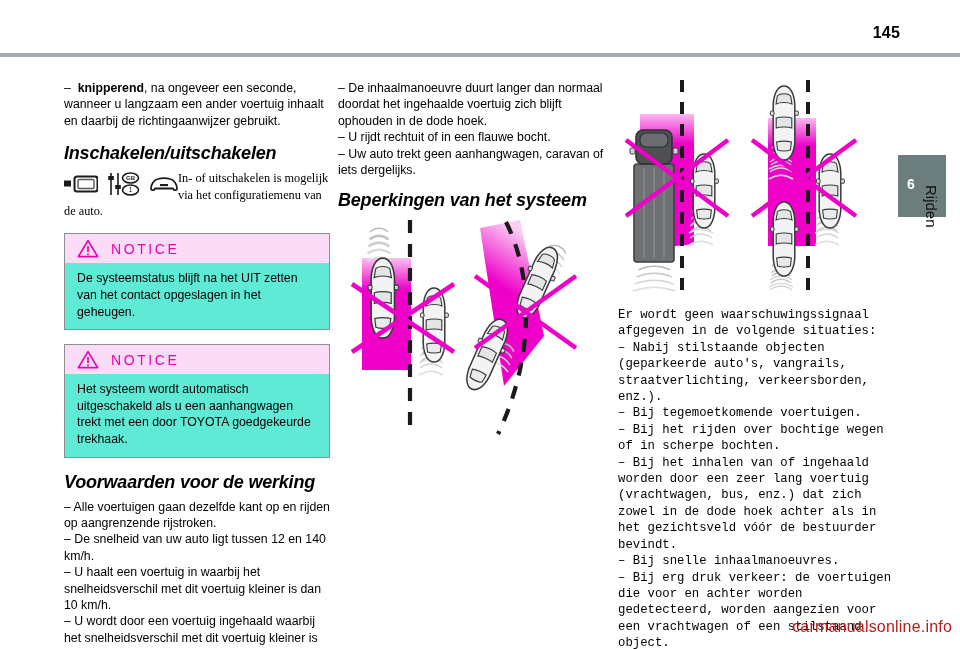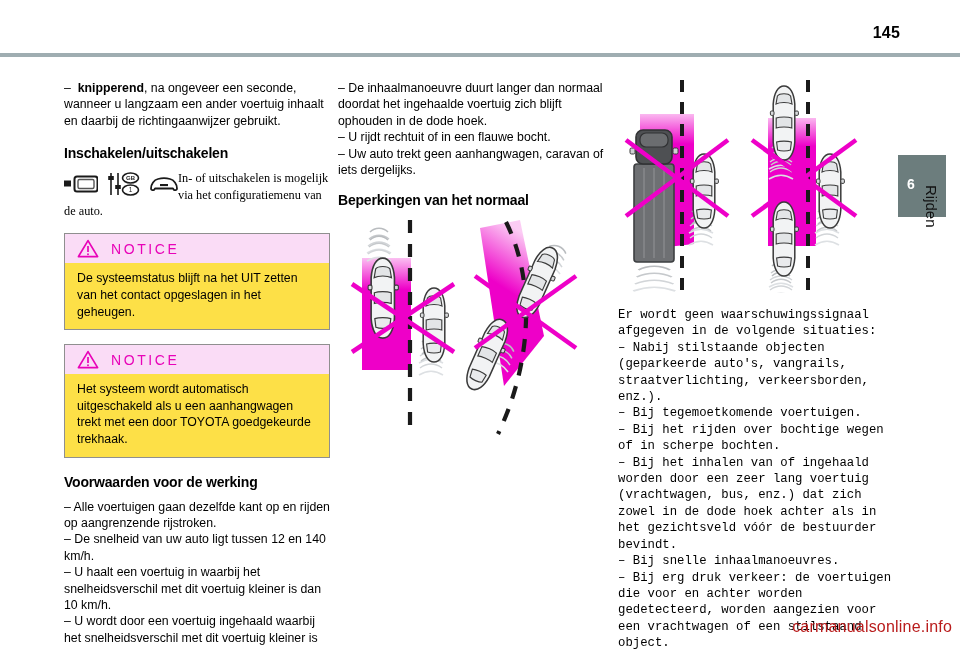--- a/index.html
+++ b/index.html
@@ -84,25 +84,26 @@
   }
   .col-1 { left: 64px; }
   .col-2 { left: 338px; }
   .col-3 { left: 618px; width: 284px; font-family: Liberation Mono, monospace; }
 
   p.txt { margin: 0; }
   p.txt + p.txt { margin-top: 0; }
   .bold { font-weight: bold; }
 
   h2.heading {
-    font-size: 14px;
+    font-size: 18px;
     font-weight: bold;
     margin: 14px 0 6px 0;
     line-height: 21px;
     letter-spacing: -0.2px;
+    font-style: italic;
   }
   h2.heading.tight { margin-top: 12px; }
 
   
   .icon-row {
     display: flex;
     align-items: flex-start;
     gap: 0;
     margin-top: 2px;
   }
@@ -121,21 +122,21 @@
     font-family: Liberation Serif, serif;
   }
   .after-icons { margin-top: 1px; font-family: Liberation Serif, serif; }
 
   svg.ic { display: block; }
 
   
   .notice {
     border: 1px solid #8f8f8f;
     margin-top: 14px;
-    background: #fde047;
+    background: #5eead4;
   }
   .notice-head {
     background: #fadcf6;
     padding: 5px 10px 5px 12px;
     display: flex;
     align-items: center;
     gap: 12px;
   }
   .notice-title {
     color: #e803b8;
@@ -258,21 +259,21 @@
     <p class="txt">–  De snelheid van uw auto ligt tussen 12 en 140 km/h.</p>
     <p class="txt">–  U haalt een voertuig in waarbij het snelheidsverschil met dit voertuig kleiner is dan 10 km/h.</p>
     <p class="txt">–  U wordt door een voertuig ingehaald waarbij het snelheidsverschil met dit voertuig kleiner is dan 25 km/h.</p>
 
   </div>
 
   <div class="col col-2">
     <p class="txt">–  De inhaalmanoeuvre duurt langer dan normaal doordat het ingehaalde voertuig zich blijft ophouden in de dode hoek.</p>
     <p class="txt">–  U rijdt rechtuit of in een flauwe bocht.</p>
     <p class="txt">–  Uw auto trekt geen aanhangwagen, caravan of iets dergelijks.</p>
-    <h2 class="heading tight">Beperkingen van het normaal</h2>
+    <h2 class="heading tight">Beperkingen van het systeem</h2>
   </div>
 
   <div class="illus illus-mid">
     <svg width="272" height="245" viewBox="0 0 272 245">
       <defs>
         <linearGradient id="gradA" x1="0" y1="1" x2="0" y2="0">
           <stop offset="0%" stop-color="#ee00c8" stop-opacity="1"></stop>
           <stop offset="72%" stop-color="#ee00c8" stop-opacity="1"></stop>
           <stop offset="100%" stop-color="#ee00c8" stop-opacity="0.25"></stop>
         </linearGradient>

